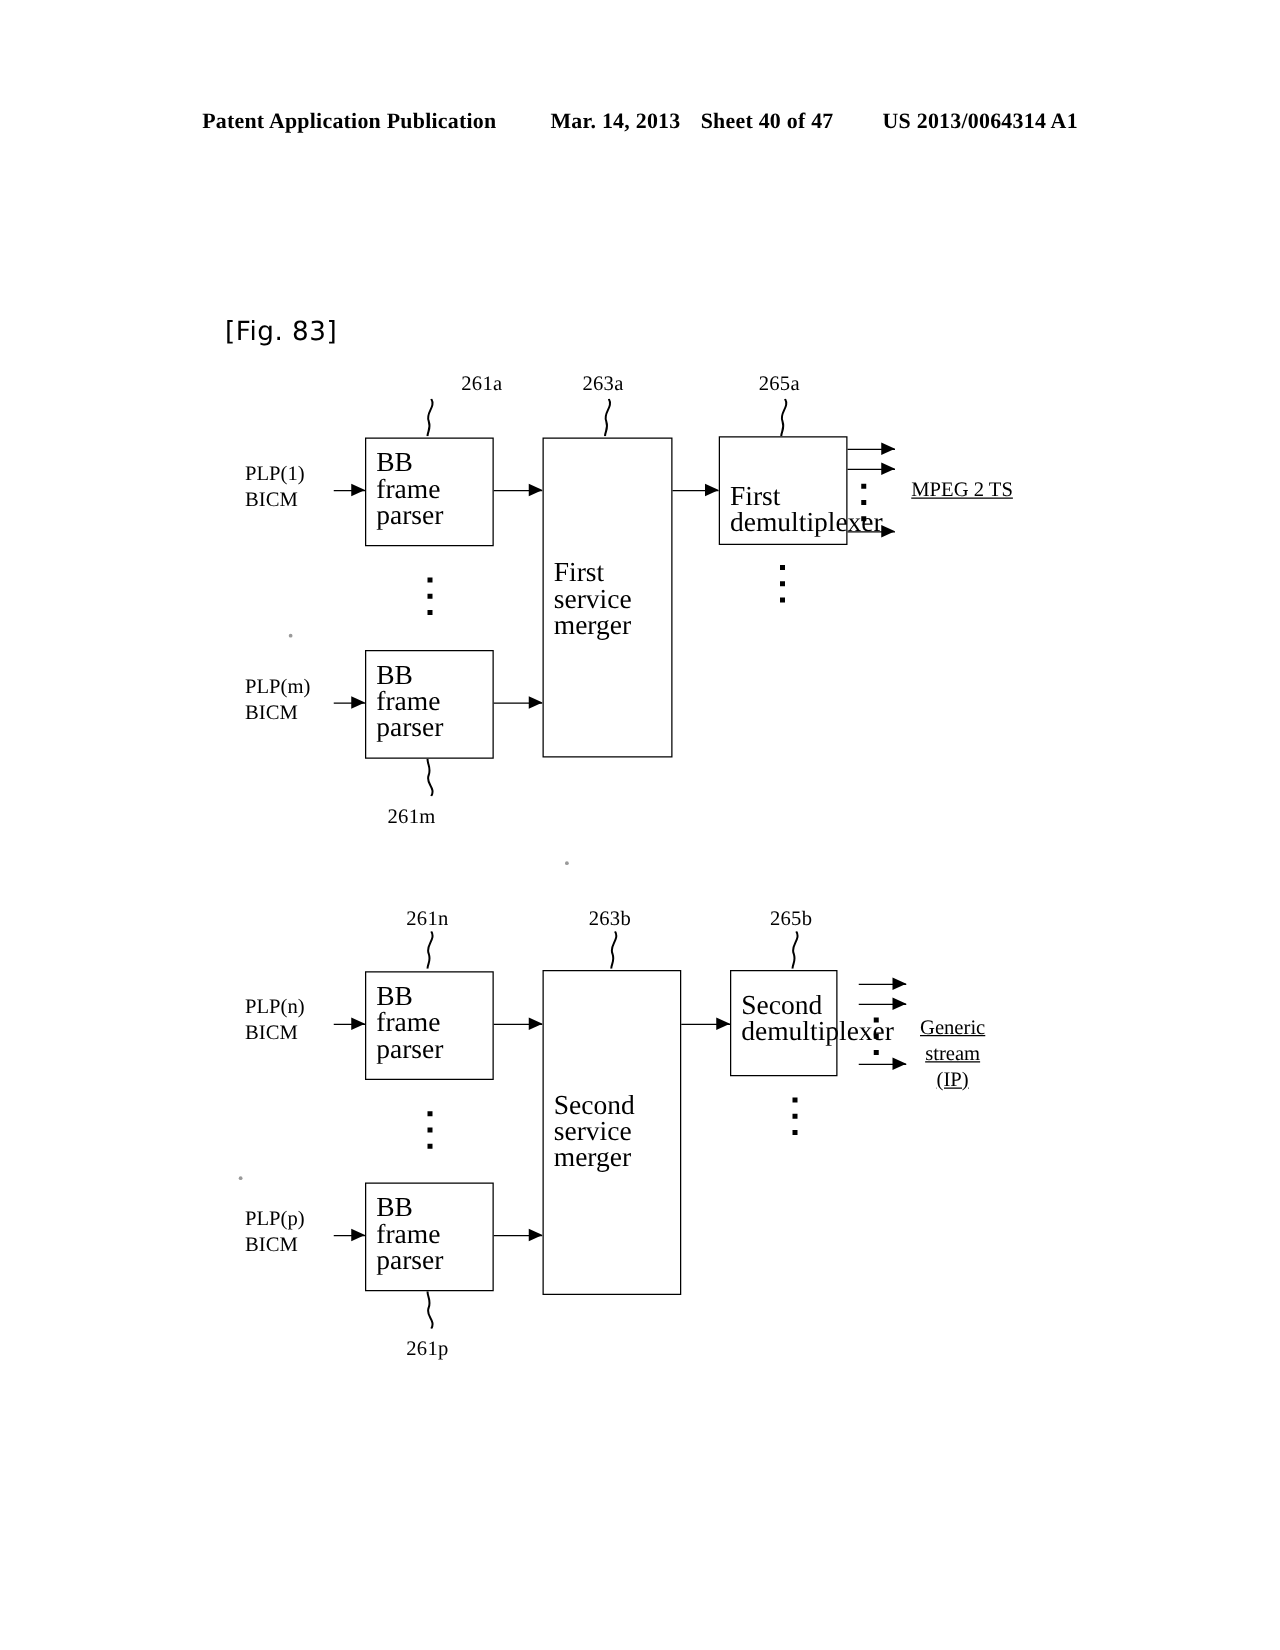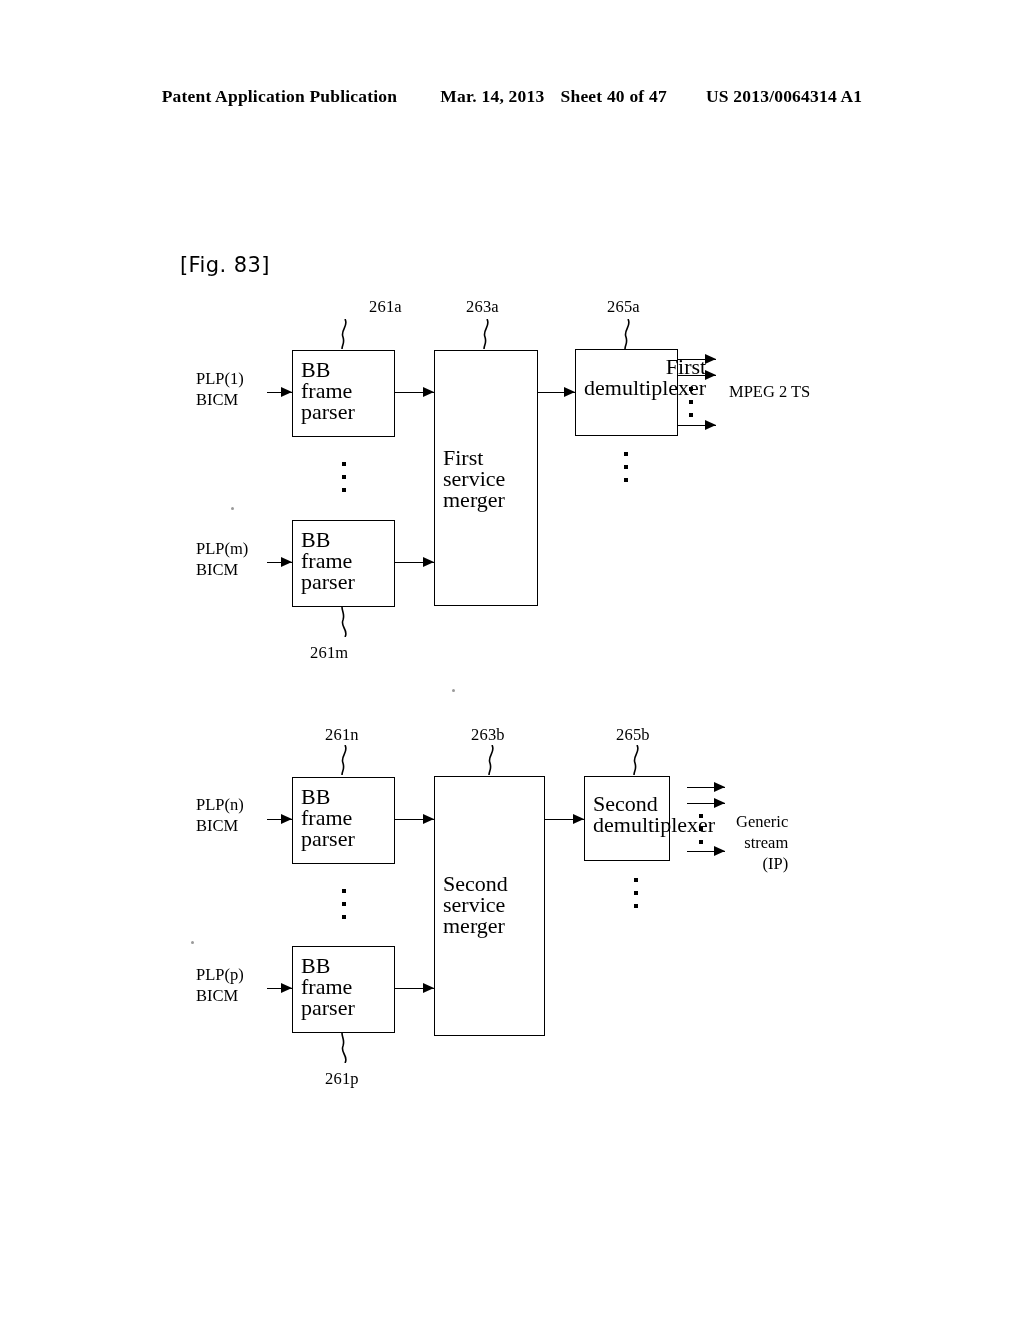--- a/index.html
+++ b/index.html
@@ -61,21 +61,21 @@
   }
   .box-label.top { top: 8px; }
 
   
   .txt {
     position: absolute;
     font-size: 16.5px;
     line-height: 21px;
     white-space: pre-line;
   }
-  .txt.right { text-align: right; }
+  .txt.right { text-align: center; text-decoration: underline; }
 
   
   .refnum {
     position: absolute;
     font-size: 16.5px;
     letter-spacing: 0.2px;
     white-space: nowrap;
   }
 
   
@@ -207,21 +207,21 @@
 
 <div class="dgm-box" style="left:434px; top:350px; width:104px; height:256px;">
   <div class="box-label" style="top:96px;">First service
 merger</div>
 </div>
 
 <div class="hline" style="left:538px; top:392px; width:37px;"></div>
 <div class="arrow-r" style="left:564px; top:387px;"></div>
 
 <div class="dgm-box" style="left:575px; top:349px; width:103px; height:87px;">
-  <div class="box-label" style="top:6px;text-align:right;">First
+  <div class="box-label" style="top:36px;">First
 demultiplexer</div>
 </div>
 
 <div class="hline" style="left:678px; top:359px; width:38px;"></div>
 <div class="arrow-r" style="left:705px; top:354px;"></div>
 
 <div class="hline" style="left:678px; top:375px; width:38px;"></div>
 <div class="arrow-r" style="left:705px; top:370px;"></div>
 
 <div class="hline" style="left:678px; top:425px; width:38px;"></div>

